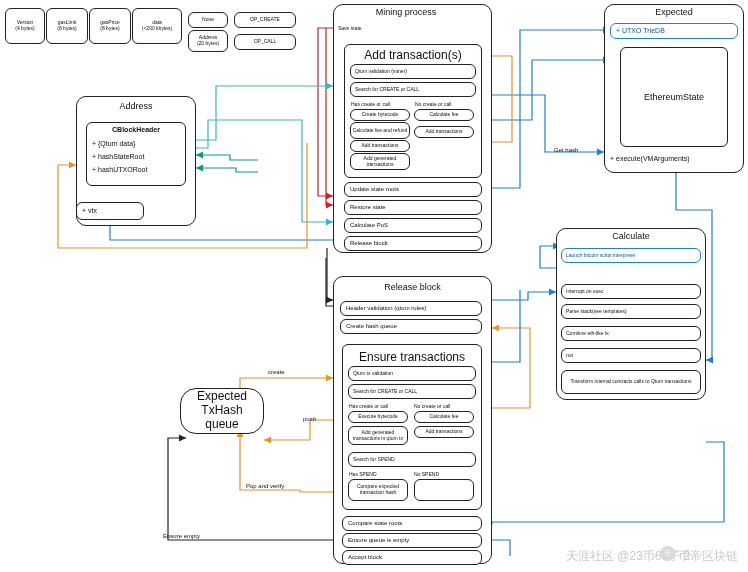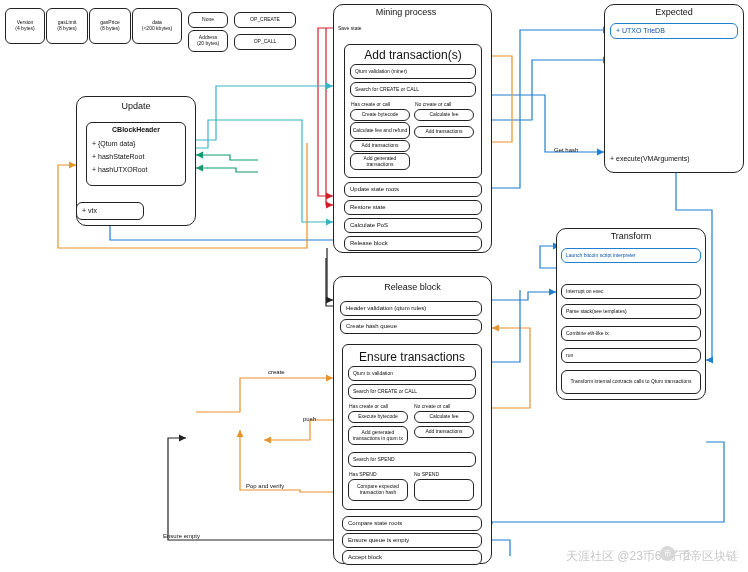--- a/index.html
+++ b/index.html
@@ -171,21 +171,21 @@
 (20 bytes)</span>
   </div>
   <div class="box rounded-sm tiny" style="left:234px; top:12px; width:62px; height:16px;">
     <span>OP_CREATE</span>
   </div>
   <div class="box rounded-sm tiny" style="left:234px; top:34px; width:62px; height:16px;">
     <span>OP_CALL</span>
   </div>
 
   <div class="box rounded" style="left:76px; top:96px; width:120px; height:130px; display:block;"></div>
-  <div class="title lg" style="left:76px; top:101px; width:120px;">Update</div>
+  <div class="title lg" style="left:76px; top:101px; width:120px;">Address</div>
 
   <div class="box rounded-sm" style="left:86px; top:122px; width:100px; height:64px; display:block;"></div>
   <div class="title sm" style="left:86px; top:126px; width:100px; font-weight:bold;">CBlockHeader</div>
   <div class="lbl sm" style="left:92px; top:140px;">+ {Qtum data}</div>
   <div class="lbl sm" style="left:92px; top:153px;">+ hashStateRoot</div>
   <div class="lbl sm" style="left:92px; top:166px;">+ hashUTXORoot</div>
 
   <div class="box rounded-sm sm" style="left:76px; top:202px; width:68px; height:18px; justify-content:flex-start; padding-left:5px;">
     <span>+ vtx</span>
   </div>
@@ -238,24 +238,27 @@
   </div>
   <div class="box rounded-sm xs" style="left:344px; top:236px; width:138px; height:15px; justify-content:flex-start; padding-left:5px;">
     <span>Release block</span>
   </div>
 
   <div class="box rounded" style="left:604px; top:4px; width:140px; height:169px; display:block;"></div>
   <div class="title lg" style="left:604px; top:7px; width:140px;">Expected</div>
   <div class="box rounded-sm sm" style="left:610px; top:23px; width:128px; height:16px; justify-content:flex-start; padding-left:5px; border-color:#1f7fd0;">
     <span class="blue-txt">+ UTXO TrieDB</span>
   </div>
+  <div class="box rounded-sm lg" style="left:620px; top:47px; width:108px; height:100px;">
+    <span>EthereumState</span>
+  </div>
   <div class="lbl sm" style="left:610px; top:155px;">+ execute(VMArguments)</div>
 
   <div class="box rounded" style="left:556px; top:228px; width:150px; height:172px; display:block;"></div>
-  <div class="title lg" style="left:556px; top:231px; width:150px;">Transform</div>
+  <div class="title lg" style="left:556px; top:231px; width:150px;">Calculate</div>
   <div class="box rounded-sm tiny" style="left:561px; top:248px; width:140px; height:15px; justify-content:flex-start; padding-left:4px; border-color:#1f7fd0;">
     <span class="blue-txt">Launch bitcoin script interpreter</span>
   </div>
   <div class="box rounded-sm tiny" style="left:561px; top:284px; width:140px; height:15px; justify-content:flex-start; padding-left:4px;">
     <span>Interrupt on exec</span>
   </div>
   <div class="box rounded-sm tiny" style="left:561px; top:304px; width:140px; height:15px; justify-content:flex-start; padding-left:4px;">
     <span>Parse stack(see templates)</span>
   </div>
   <div class="box rounded-sm tiny" style="left:561px; top:326px; width:140px; height:15px; justify-content:flex-start; padding-left:4px;">
@@ -316,20 +319,24 @@
   <div class="box rounded-sm xs" style="left:342px; top:516px; width:140px; height:15px; justify-content:flex-start; padding-left:5px;">
     <span>Compare state roots</span>
   </div>
   <div class="box rounded-sm xs" style="left:342px; top:533px; width:140px; height:15px; justify-content:flex-start; padding-left:5px;">
     <span>Ensure queue is empty</span>
   </div>
   <div class="box rounded-sm xs" style="left:342px; top:550px; width:140px; height:15px; justify-content:flex-start; padding-left:5px;">
     <span>Accept block</span>
   </div>
 
+  <div class="box md" style="left:180px; top:388px; width:84px; height:46px; border-radius:16px;">
+    <span style="white-space:pre-line">Expected TxHash
+queue</span>
+  </div>
 
   <div class="lbl xs" style="left:268px; top:369px;">create</div>
   <div class="lbl xs" style="left:303px; top:416px;">push</div>
   <div class="lbl xs" style="left:246px; top:483px;">Pop and verify</div>
   <div class="lbl xs" style="left:163px; top:533px;">Ensure empty</div>
   <div class="lbl xs" style="left:554px; top:147px;">Get hash</div>
 
   <div class="watermark" style="left:566px; top:548px;">天涯社区 @2​3​币​6​3​子 2</div>
   <div class="wm-circle" style="left:660px; top:546px;">币</div>
   <div class="watermark" style="left:678px; top:548px;">币帝区块链</div>

